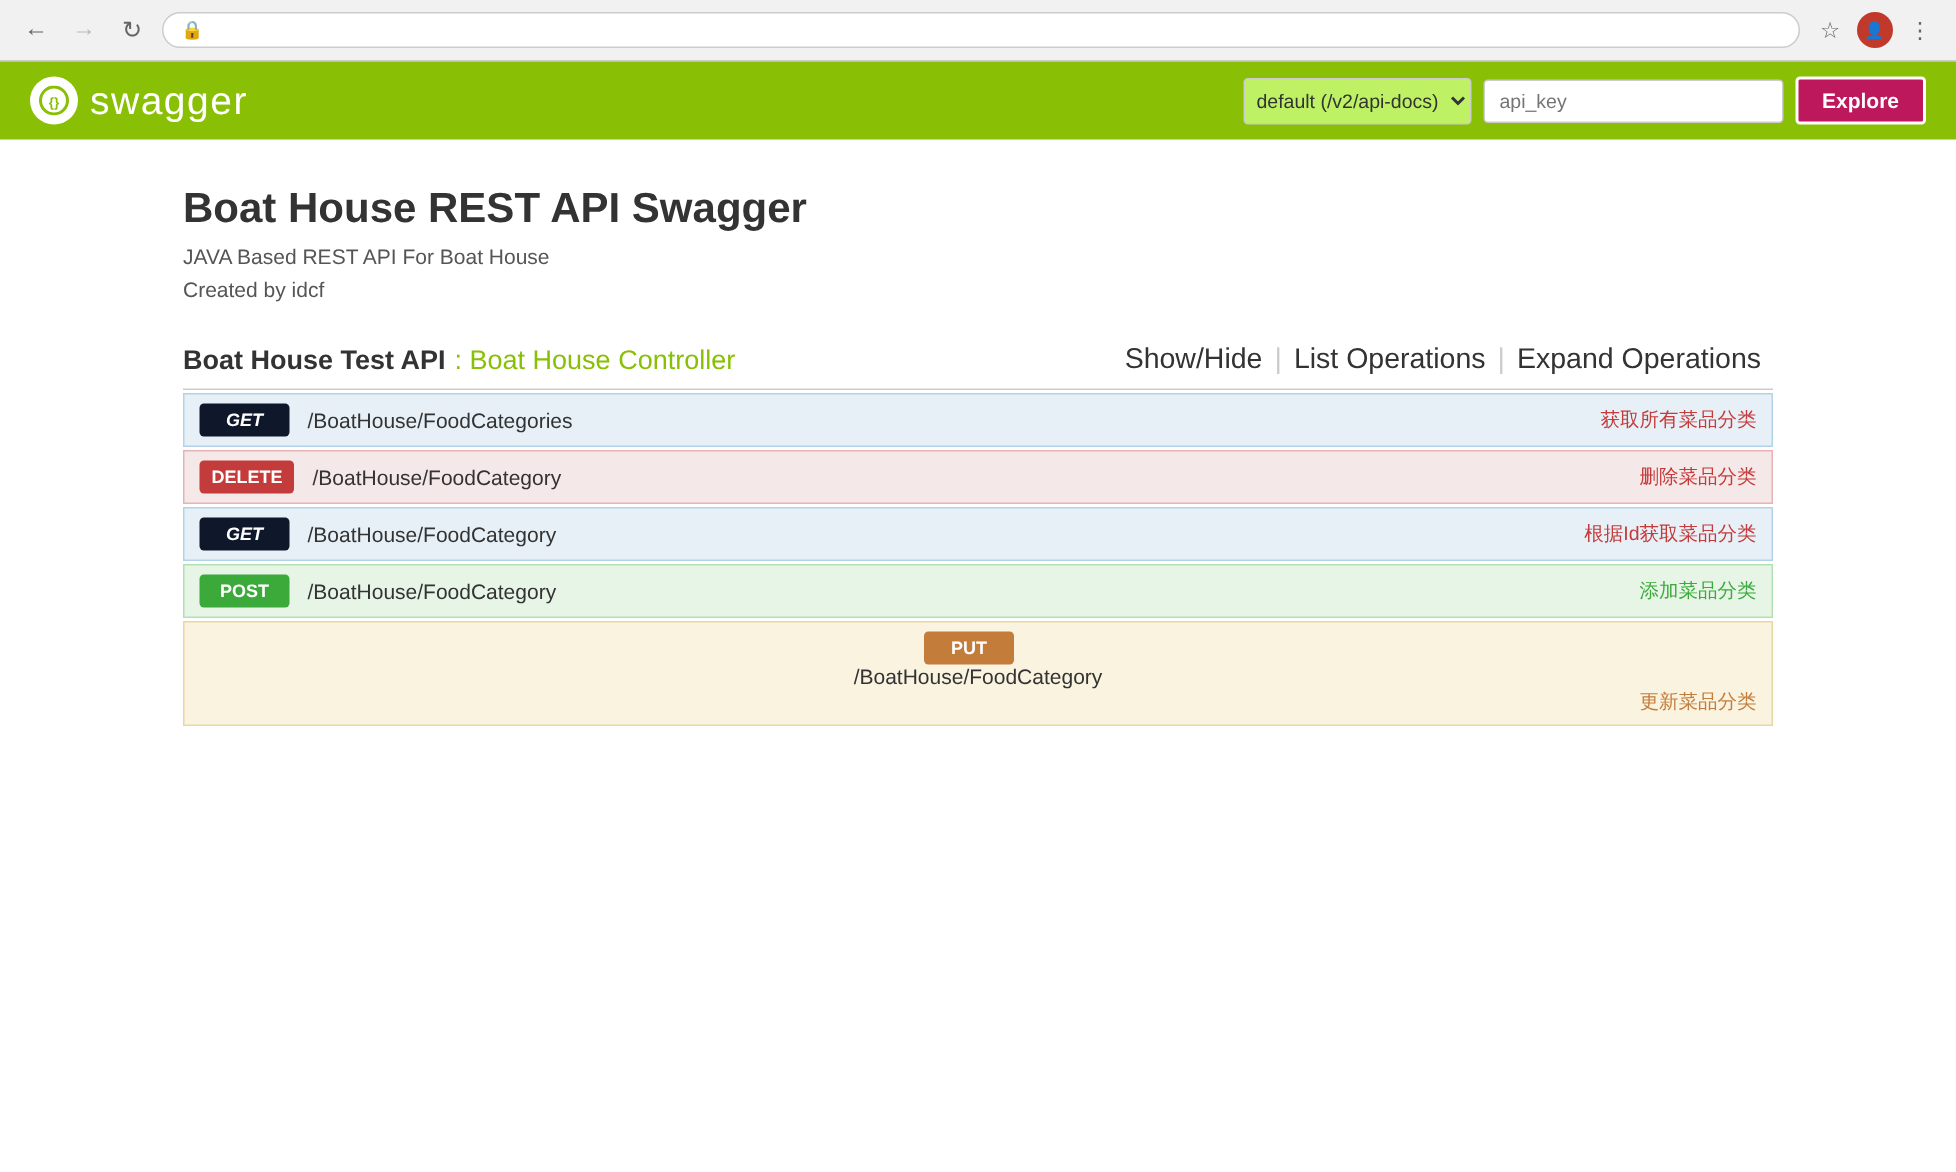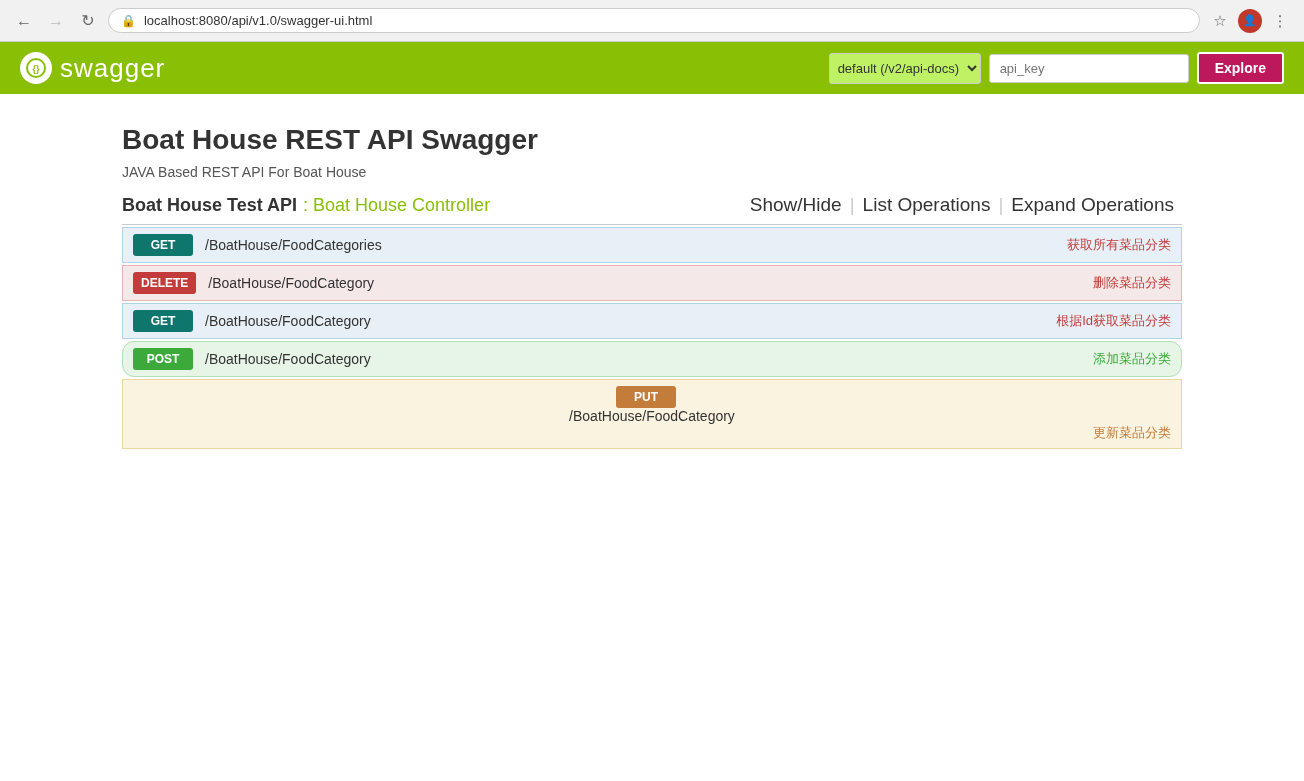--- a/index.html
+++ b/index.html
@@ -198,40 +198,39 @@
       background: #e7f0f7;
       border-color: #b3d4e8;
     }
     .endpoint-delete {
       background: #f5e8e8;
       border-color: #e8b3b3;
     }
     .endpoint-post {
       background: #e7f5e7;
       border-color: #b3e0b3;
-      border-radius: 12px;
     }
     .endpoint-put {
       background: #faf3e0;
       border-color: #e8d8a0;
       flex-direction: column;
     }
 
     .method-badge {
       display: inline-block;
       padding: 4px 8px;
       border-radius: 3px;
       font-size: 12px;
       font-weight: bold;
       color: #fff;
       min-width: 60px;
       text-align: center;
       margin-right: 12px;
     }
-    .badge-get { background: #0f766e; }
+    .badge-get { background: #0f172a; font-style: italic; }
     .badge-delete { background: #c43b3b; }
     .badge-post { background: #3baa3b; }
     .badge-put { background: #c47c3b; }
 
     .endpoint-path {
       font-size: 14px;
       color: #333;
       flex: 1;
     }
 
@@ -257,21 +256,20 @@
   </style>
 </head>
 <body>
 
 <div class="browser-chrome">
   <button class="nav-btn">←</button>
   <button class="nav-btn disabled">→</button>
   <button class="nav-btn">↻</button>
   <div class="address-bar">
     <span class="lock-icon">🔒</span>
-    <span class="address-url">localhost:8080/api/v1.0/swagger-ui.html</span>
   </div>
   <div class="browser-actions">
     <button class="browser-action-btn">☆</button>
     <div class="profile-avatar">👤</div>
     <button class="browser-action-btn">⋮</button>
   </div>
 </div>
 
 <div class="swagger-header">
   <div class="swagger-logo">
@@ -288,20 +286,21 @@
       <option>default (/v2/api-docs)</option>
     </select>
     <input class="api-key-input" type="text" placeholder="api_key" style="">
     <button class="explore-btn">Explore</button>
   </div>
 </div>
 
 <div class="main-content">
   <h1 class="api-title">Boat House REST API Swagger</h1>
   <p class="api-description">JAVA Based REST API For Boat House</p>
+  <p class="api-created-by">Created by idcf</p>
 
   <div class="api-section">
     <div class="api-section-header">
       <span class="api-section-title">Boat House Test API</span>
       <span class="api-section-subtitle">: Boat House Controller</span>
       <div class="api-section-actions">
         <a class="api-action-link">Show/Hide</a>
         <span class="api-action-separator">|</span>
         <a class="api-action-link">List Operations</a>
         <span class="api-action-separator">|</span>

